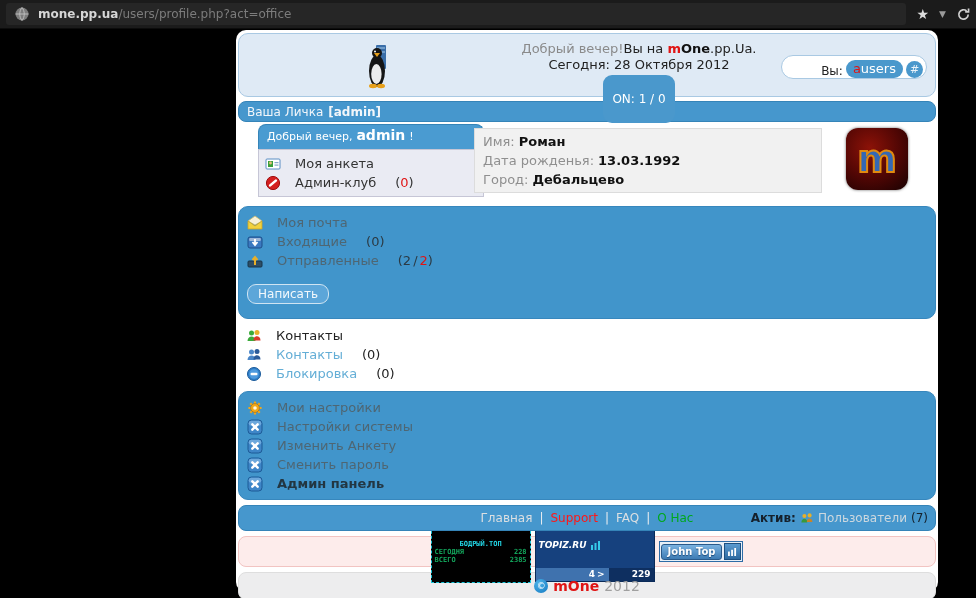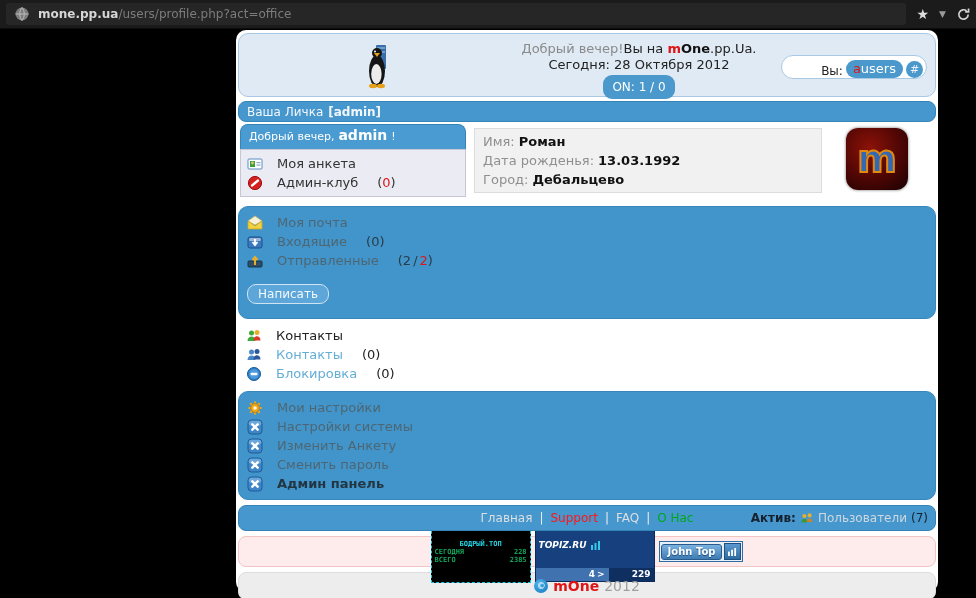--- a/index.html
+++ b/index.html
@@ -22,38 +22,38 @@
 
   .hdr-box{margin:3px 2px 0;height:62px;background:#dfeaf5;border:1px solid #a9c9e3;
            border-radius:10px;position:relative;}
   .penguin{position:absolute;left:128px;top:7px;}
   .hdr-center{position:absolute;left:220px;top:7px;width:360px;text-align:center;line-height:16px;}
   .t-gray{color:#8a8a8a;}
   .t-dark{color:#222;}
   .brand-m{color:#e01414;font-weight:bold;}
   .brand-one{color:#111;font-weight:bold;}
   .on-badge{display:inline-block;background:#4a98cc;color:#fff;border-radius:9px;
-            padding:4px 9px;font-size:12px;line-height:16px;margin-top:2px;}
+            padding:16px 9px;font-size:12px;line-height:16px;margin-top:2px;}
   .you-pill{position:absolute;right:8px;top:21px;width:138px;height:22px;background:#fff;
             border:1px solid #a9c9e3;border-radius:12px;display:flex;align-items:flex-end;
             justify-content:flex-end;gap:3px;padding:0 3px;}
   .you-label{color:#222;font-size:12px;}
   .admin-pill{background:#4a98cc;border-radius:10px;padding:0 7px;line-height:18px;
               font-size:13px;color:#fff;cursor:pointer;}
   .admin-pill .init{color:#e01414;}
   .hash-pill{width:17px;height:17px;border-radius:50%;background:#4a98cc;color:#eaf2f8;
              font-size:11px;display:flex;align-items:center;justify-content:center;cursor:pointer;}
 
   .title-bar{margin:4px 2px 0;height:19px;background:#4697cd;border:1px solid #3584b8;
              border-radius:8px;color:#f2f6fa;font-size:12px;display:flex;align-items:center;
              padding:0 8px;gap:5px;}
   .title-bar b{font-weight:bold;}
 
   .profile-row{margin:2px 2px 0;height:76px;position:relative;}
-  .panel{position:absolute;left:2px;top:0;width:226px;}
+  .panel{position:absolute;left:20px;top:0;width:226px;}
   .panel-hd{background:#4a9bd1;border:1px solid #3584b8;border-bottom:none;
             border-radius:8px 8px 0 0;color:#fff;padding:2px 8px;height:20px;
             display:flex;align-items:baseline;gap:4px;}
   .panel-hd .sm{font-size:11px;}
   .panel-hd .usr{font-size:14px;font-weight:bold;}
   .panel-bd{background:#eaebf3;border:1px solid #c6c6d6;padding:4px 6px;height:38px;}
   .mrow{display:flex;align-items:center;gap:14px;line-height:19px;color:#333;cursor:pointer;}
   .info-box{position:absolute;left:236px;top:4px;width:330px;background:#f1f1f1;
             border:1px solid #dcdcdc;padding:3px 8px;line-height:19px;}
   .lbl{color:#8f8f8f;}

